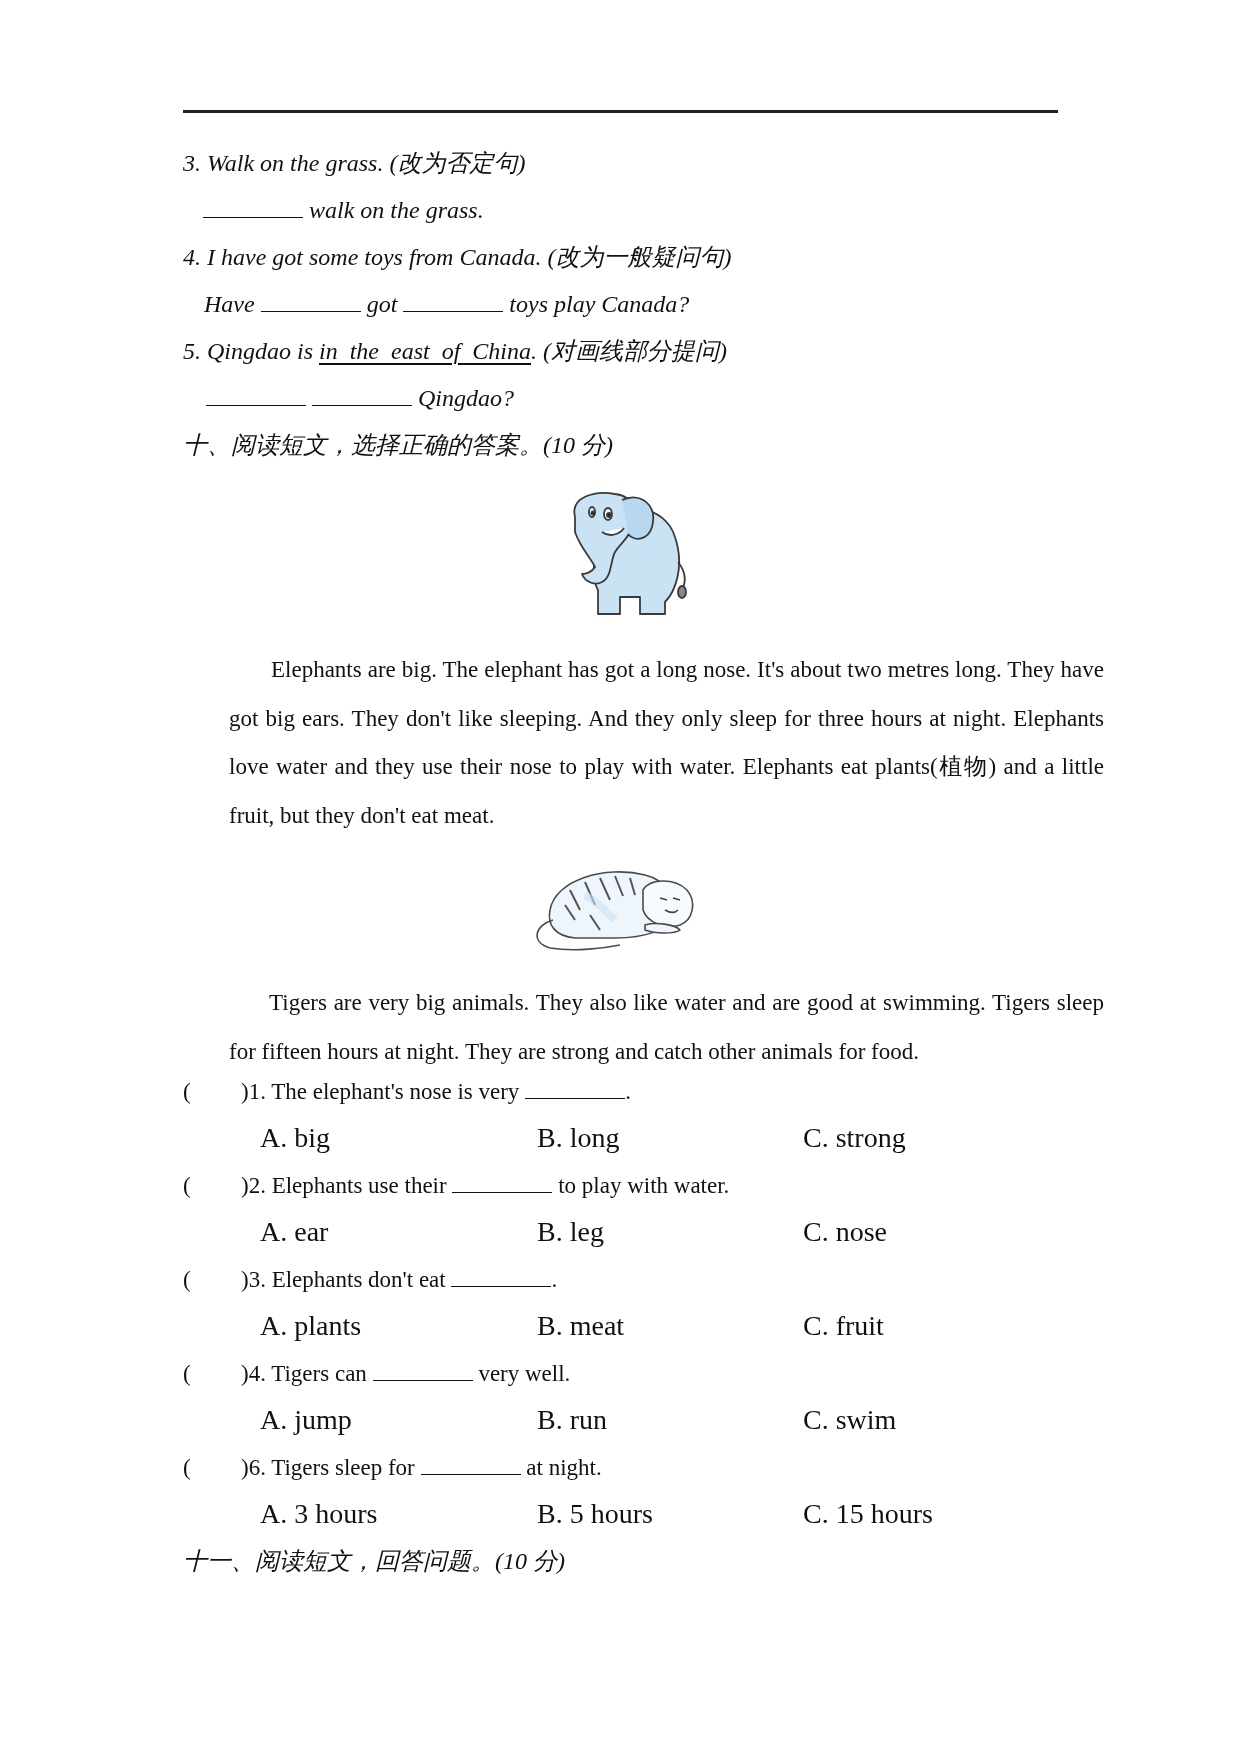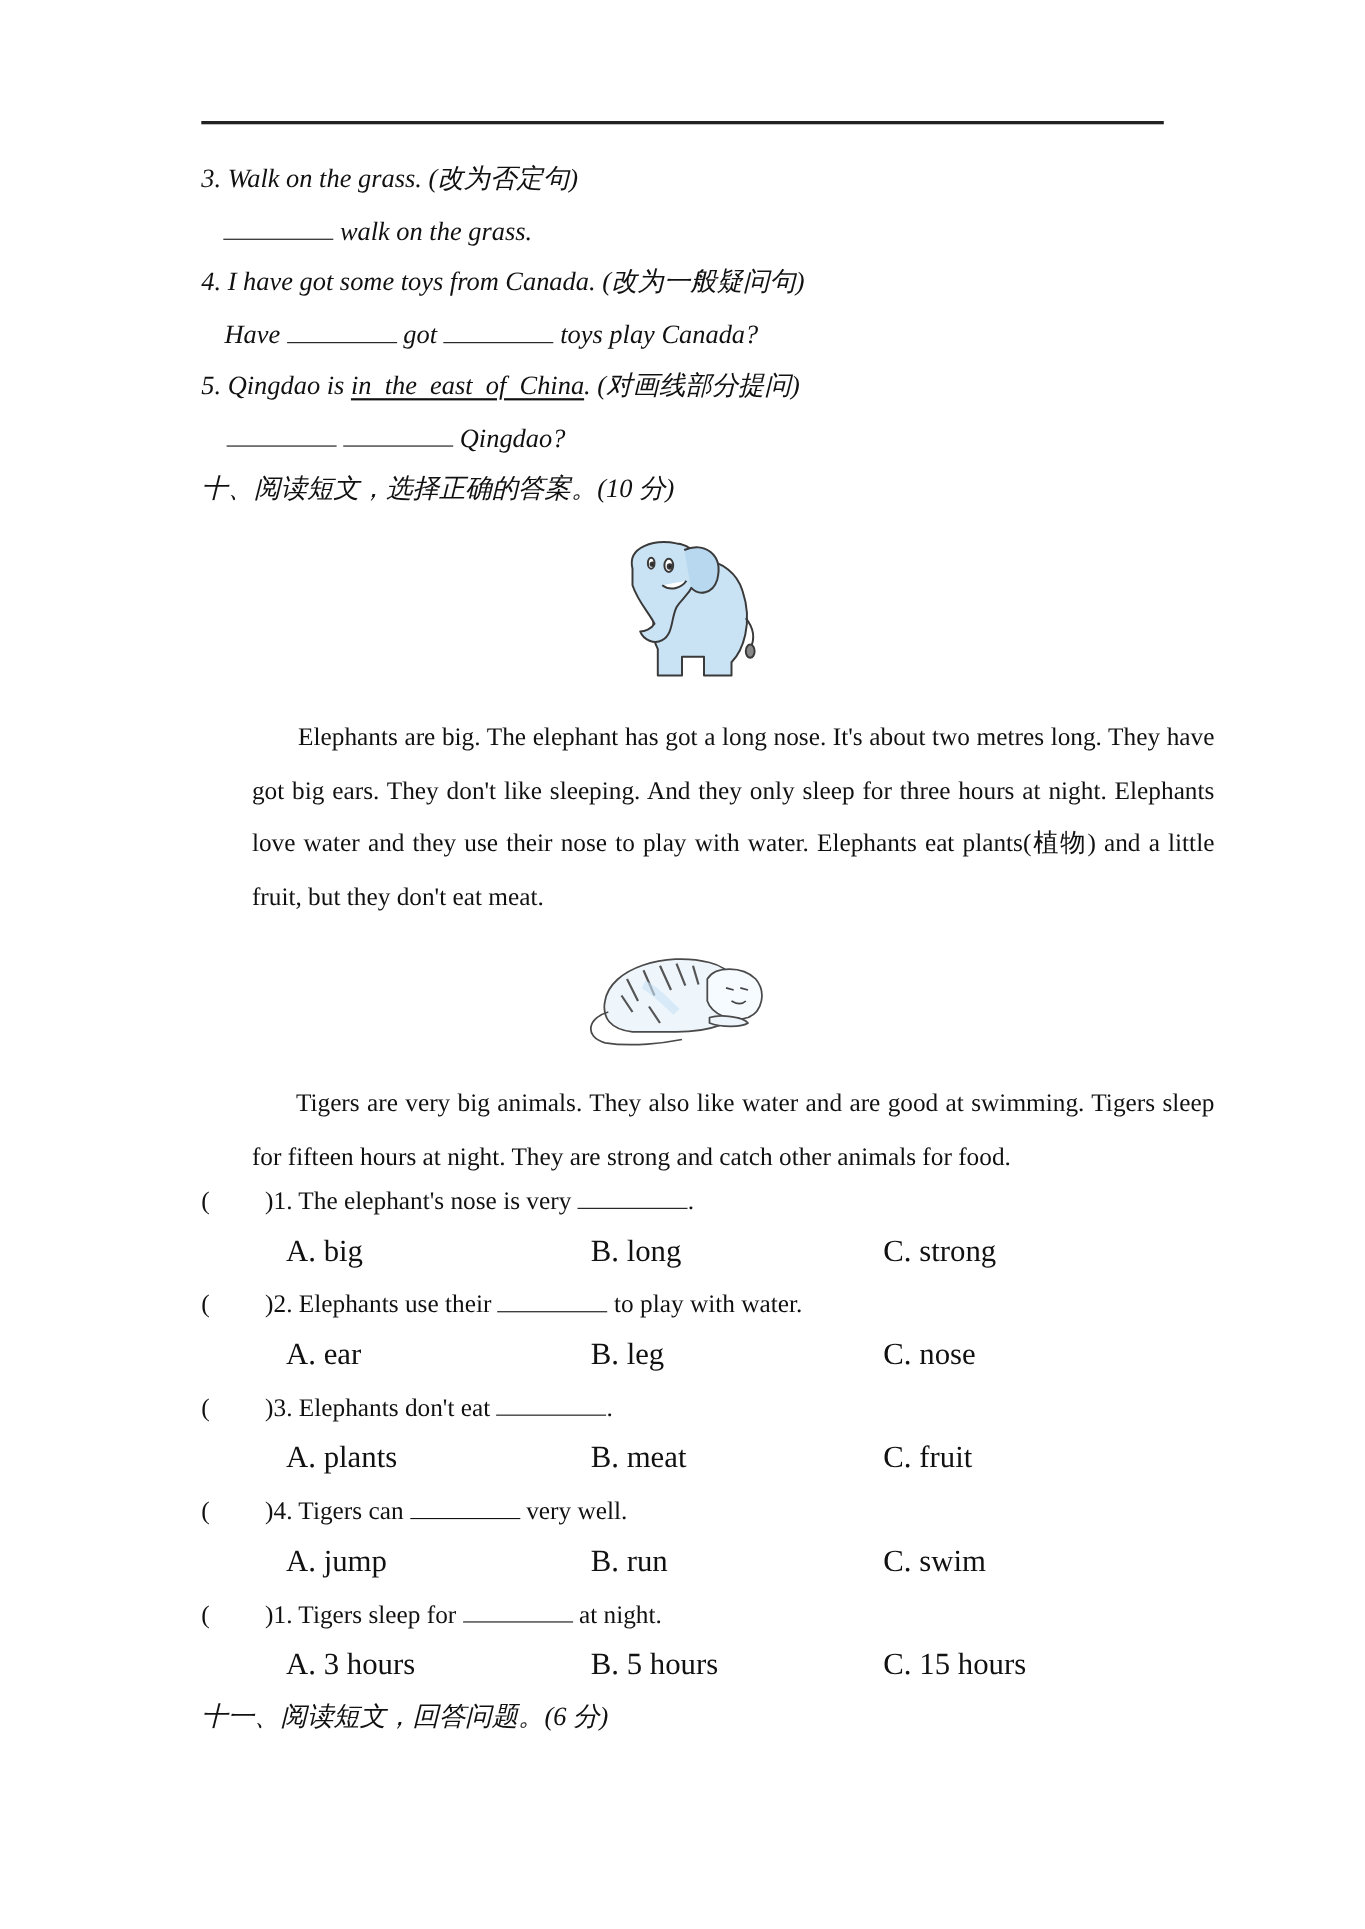--- a/index.html
+++ b/index.html
@@ -117,21 +117,21 @@
 <div class="q" style="top:1358px">
   <span class="paren-open">(</span><span>)4. Tigers can</span>
   <span class="blank"></span>
   <span>very well.</span>
 </div>
 <div class="opt optA" style="top:1405px">A. jump</div>
 <div class="opt optB" style="top:1405px">B. run</div>
 <div class="opt optC" style="top:1405px">C. swim</div>
 
 <div class="q" style="top:1452px">
-  <span class="paren-open">(</span><span>)1. Tigers sleep for</span>
+  <span class="paren-open">(</span><span>)6. Tigers sleep for</span>
   <span class="blank"></span>
   <span>at night.</span>
 </div>
 <div class="opt optA" style="top:1499px">A. 3 hours</div>
 <div class="opt optB" style="top:1499px">B. 5 hours</div>
 <div class="opt optC" style="top:1499px">C. 15 hours</div>
 
-<div class="line" style="top:1546px">十一、阅读短文，回答问题。(6 分)</div>
+<div class="line" style="top:1546px">十一、阅读短文，回答问题。(10 分)</div>
 
 </body></html>

